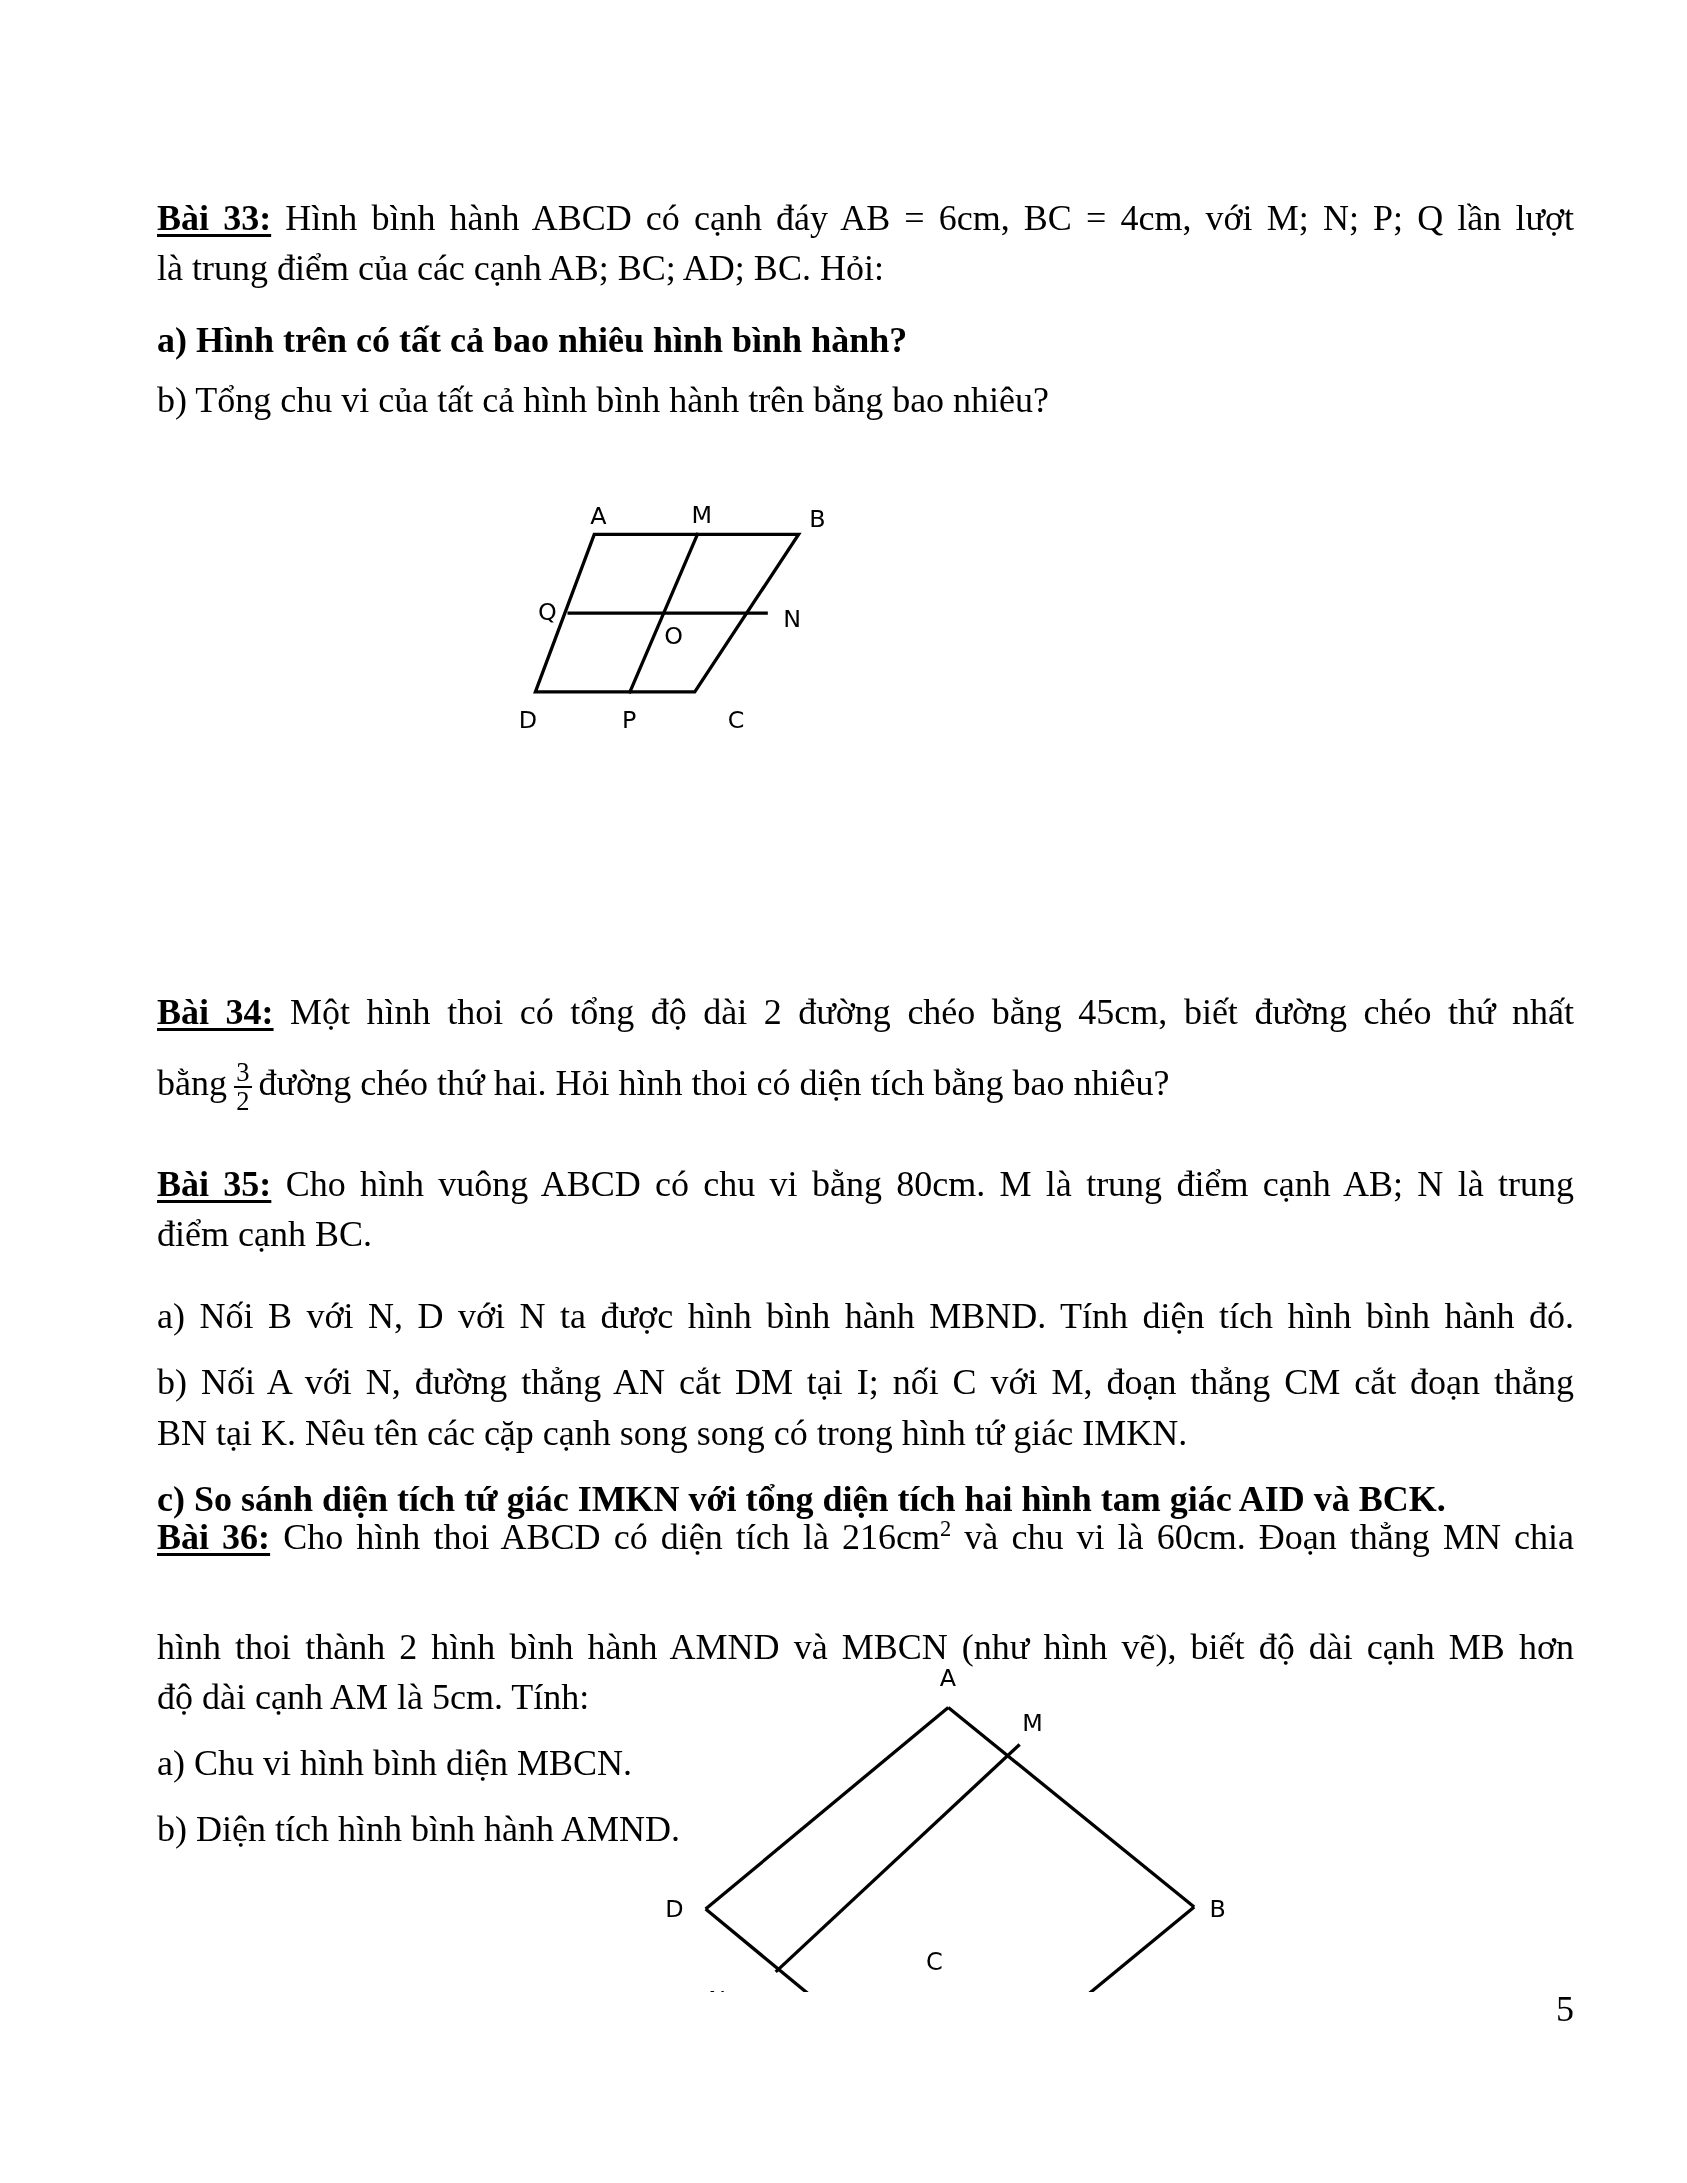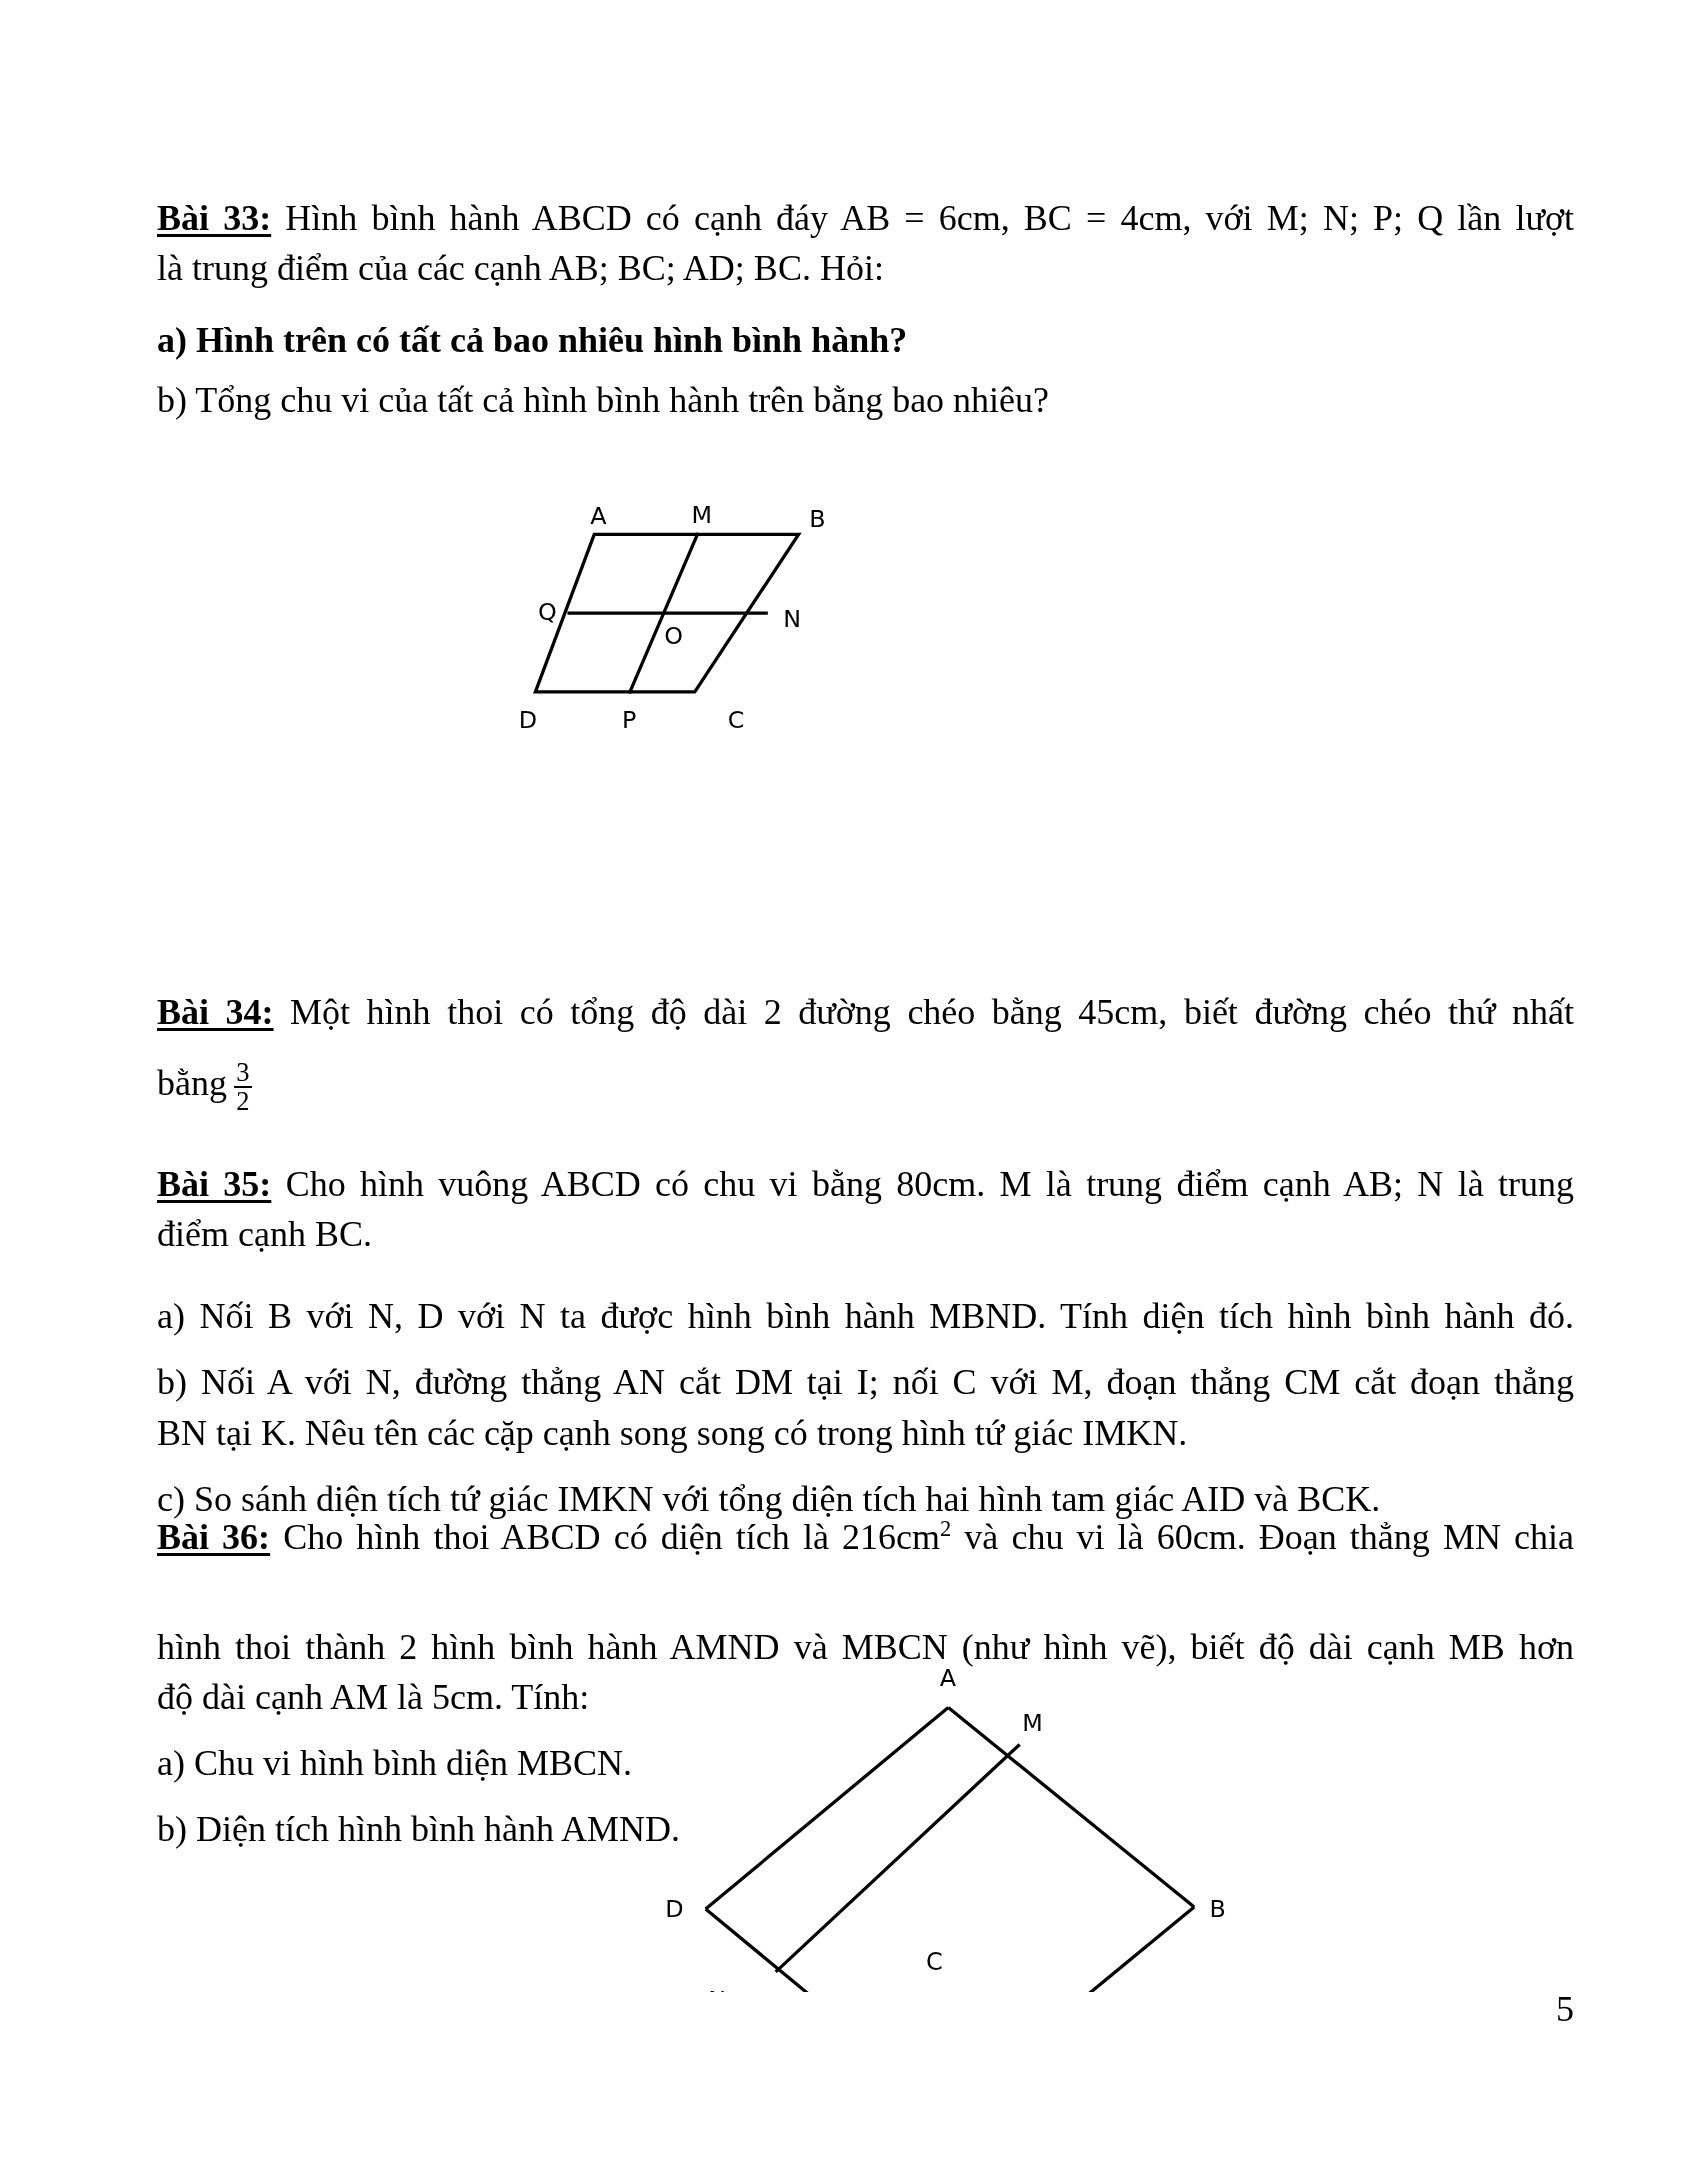--- a/index.html
+++ b/index.html
@@ -34,28 +34,28 @@
   <text x="463" y="76">B</text>
   <text x="53" y="218">Q</text>
   <text x="244" y="253">O</text>
   <text x="424" y="228">N</text>
   <text x="24" y="380">D</text>
   <text x="180" y="380">P</text>
   <text x="340" y="380">C</text>
 </svg>
 
 <div class="line justify" style="top:976px;"><span class="lbl">Bài 34:</span><span> Một hình thoi có tổng độ dài 2 đường chéo bằng 45cm, biết đường chéo thứ nhất</span></div>
-<div class="line" style="top:1059px;"><span>bằng</span><span class="frac"><span class="num">3</span><span>2</span></span></div>
+<div class="line" style="top:1059px;"><span>bằng</span><span class="frac"><span class="num">3</span><span>2</span></span><span>đường chéo thứ hai. Hỏi hình thoi có diện tích bằng bao nhiêu?</span></div>
 
 <div class="line justify" style="top:1148px;"><span class="lbl">Bài 35:</span><span> Cho hình vuông ABCD có chu vi bằng 80cm. M là trung điểm cạnh AB; N là trung</span></div>
 <div class="line" style="top:1214px;text-align:center;">điểm cạnh BC.</div>
 <div class="line justify" style="top:1280px;">a) Nối B với N, D với N ta được hình bình hành MBND. Tính diện tích hình bình hành đó.</div>
 <div class="line justify" style="top:1346px;">b) Nối A với N, đường thẳng AN cắt DM tại I; nối C với M, đoạn thẳng CM cắt đoạn thẳng</div>
 <div class="line" style="top:1413px;">BN tại K. Nêu tên các cặp cạnh song song có trong hình tứ giác IMKN.</div>
-<div class="line" style="top:1479px;">c) So sánh diện tích tứ giác IMKN với tổng diện tích hai hình tam giác AID và BCK.</div>
+<div class="line" style="top:1479px;font-weight:bold;">c) So sánh diện tích tứ giác IMKN với tổng diện tích hai hình tam giác AID và BCK.</div>
 
 <div class="line justify" style="top:1501px;"><span class="lbl">Bài 36:</span><span> Cho hình thoi ABCD có diện tích là 216cm</span><sup>2</sup><span> và chu vi là 60cm. Đoạn thẳng MN chia</span></div>
 <div class="line justify" style="top:1611px;">hình thoi thành 2 hình bình hành AMND và MBCN (như hình vẽ), biết độ dài cạnh MB hơn</div>
 <div class="line" style="top:1677px;">độ dài cạnh AM là 5cm. Tính:</div>
 <div class="line" style="top:1743px;">a) Chu vi hình bình diện MBCN.</div>
 <div class="line" style="top:1809px;">b) Diện tích hình bình hành AMND.</div>
 
 <svg style="position:absolute; left:662px; top:1641px;" width="595" height="351" viewBox="0 0 900 530">
   <g stroke="#000" stroke-width="5" fill="none" stroke-linejoin="miter">
     <polygon points="433,96 805,415 433,710 64,415" transform="scale(1,0.6) translate(0,60)" style="display:none"></polygon>

